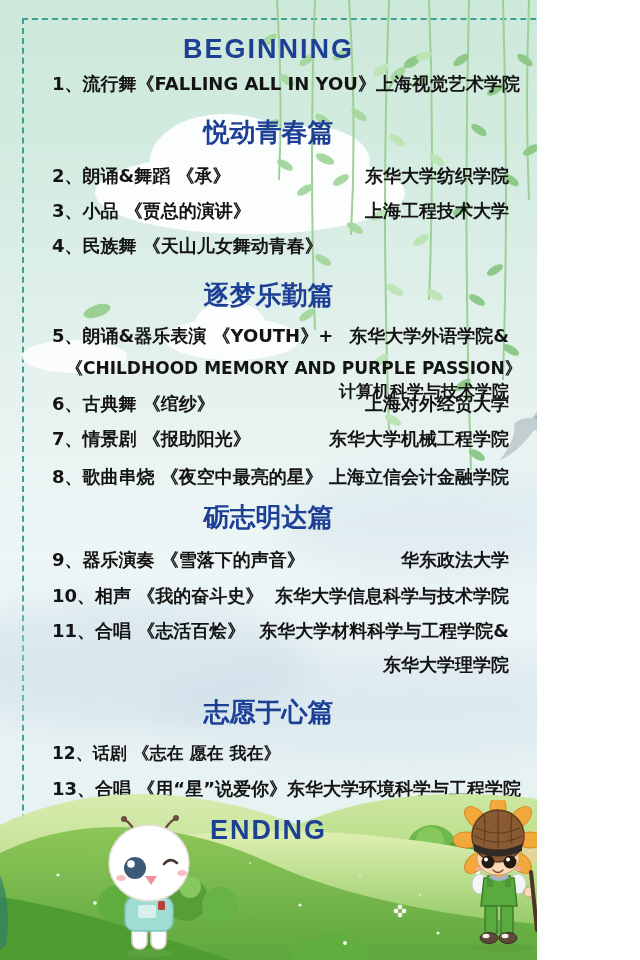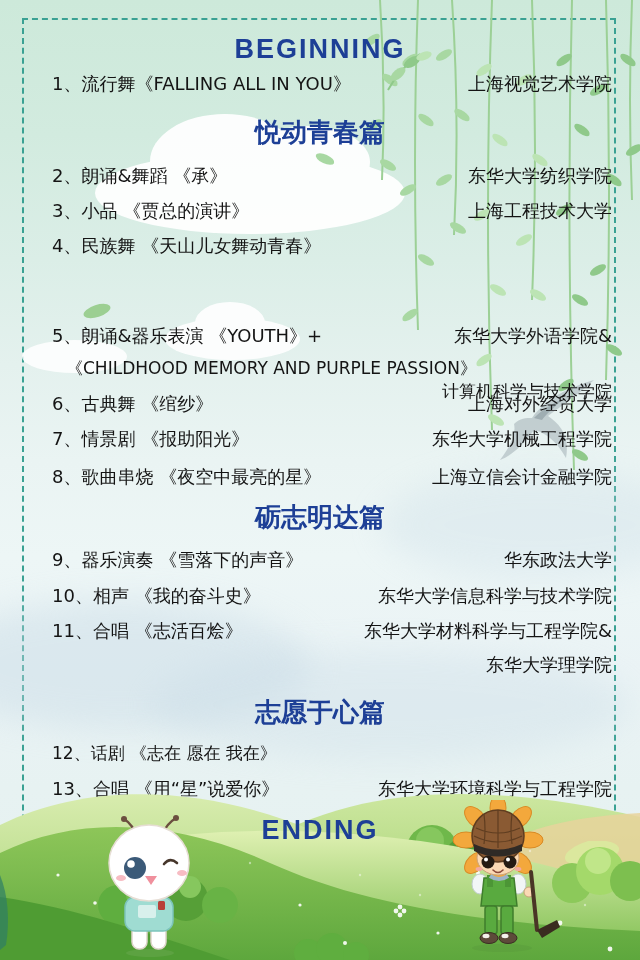--- a/index.html
+++ b/index.html
@@ -1,38 +1,38 @@
 <!DOCTYPE html>
 <html><head>
 <meta charset="utf-8">
 <style>
   html,body{margin:0;padding:0;}
   body{width:640px;height:960px;overflow:hidden;
        font-family:"DejaVu Sans","Liberation Sans",sans-serif;}
-  .stage{position:relative;width:640px;height:960px;overflow:hidden;
+  .stage{position:relative;width:537px;height:960px;overflow:hidden;
     background:linear-gradient(180deg,#cde9da 0%,#d2ebdf 14%,#dbeee7 27%,
       #e4f1ee 38%,#eaf4f3 48%,#edf6f6 58%,#eaf3f5 70%,#e7f2f2 82%,#e5f1ef 100%);}
   .frame{position:absolute;left:22px;top:18px;width:590px;height:888px;
     border:2px dashed #3aa193;z-index:1;}
   .mist{position:absolute;background:#c4d8e4;filter:blur(16px);border-radius:50%;z-index:1;}
   .m1{left:-70px;top:600px;width:380px;height:130px;opacity:.40;}
   .m2{right:-60px;top:470px;width:320px;height:110px;opacity:.28;}
   .m3{left:150px;top:650px;width:480px;height:110px;opacity:.30;}
   .cloud{position:absolute;background:#ffffff;border-radius:50%;z-index:2;}
   .cloud::before,.cloud::after{content:"";position:absolute;background:#ffffff;border-radius:50%;}
   .c1{left:95px;top:152px;width:310px;height:82px;opacity:.95;}
   .c1::before{left:55px;top:-38px;width:150px;height:95px;}
   .c1::after{right:35px;top:-26px;width:125px;height:72px;}
   .c2{left:165px;top:318px;width:135px;height:42px;opacity:.92;}
   .c2::before{left:30px;top:-16px;width:70px;height:42px;}
   .c3{left:22px;top:340px;width:105px;height:33px;opacity:.85;}
   .deco{position:absolute;z-index:3;pointer-events:none;}
   .row{position:absolute;left:52px;right:28px;display:flex;
     justify-content:space-between;align-items:baseline;z-index:5;
-    font-size:18px;font-weight:normal;color:#141414;white-space:nowrap;}
+    font-size:18px;font-weight:bold;color:#141414;white-space:nowrap;}
   .cell-left{text-align:left;}
   .cell-right{text-align:center;margin-left:auto;}
   .indent .cell-left{padding-left:14px;}
   .tight{font-size:17px;flex-direction:column;}
   .section-title{position:absolute;left:0;width:100%;text-align:center;
     font-size:26px;font-weight:bold;color:#1d3f96;z-index:5;}
   .big-heading{position:absolute;left:0;width:100%;text-align:center;
     font-size:27px;font-weight:bold;letter-spacing:2px;color:#1d3f96;z-index:7;
     font-family:"Liberation Sans","DejaVu Sans",sans-serif;}
   .hills{position:absolute;left:0;top:755px;width:640px;height:205px;z-index:6;}
@@ -143,20 +143,21 @@
     <span class="cell-right">东华大学纺织学院</span>
   </div>
   <div class="row" style="top:199px">
     <span class="cell-left">3、小品 《贾总的演讲》</span>
     <span class="cell-right">上海工程技术大学</span>
   </div>
   <div class="row" style="top:234px">
     <span class="cell-left">4、民族舞 《天山儿女舞动青春》</span>
   </div>
 
+  <div class="section-title" style="top:278px">逐梦乐勤篇</div>
 
   <div class="row" style="top:324px">
     <span class="cell-left">5、朗诵&amp;器乐表演 《YOUTH》+</span>
     <span class="cell-right">东华大学外语学院&amp;</span>
   </div>
   <div class="row indent tight" style="top:357px">
     <span class="cell-left">《CHILDHOOD MEMORY AND PURPLE PASSION》</span>
     <span class="cell-right">计算机科学与技术学院</span>
   </div>
   <div class="row" style="top:392px">

